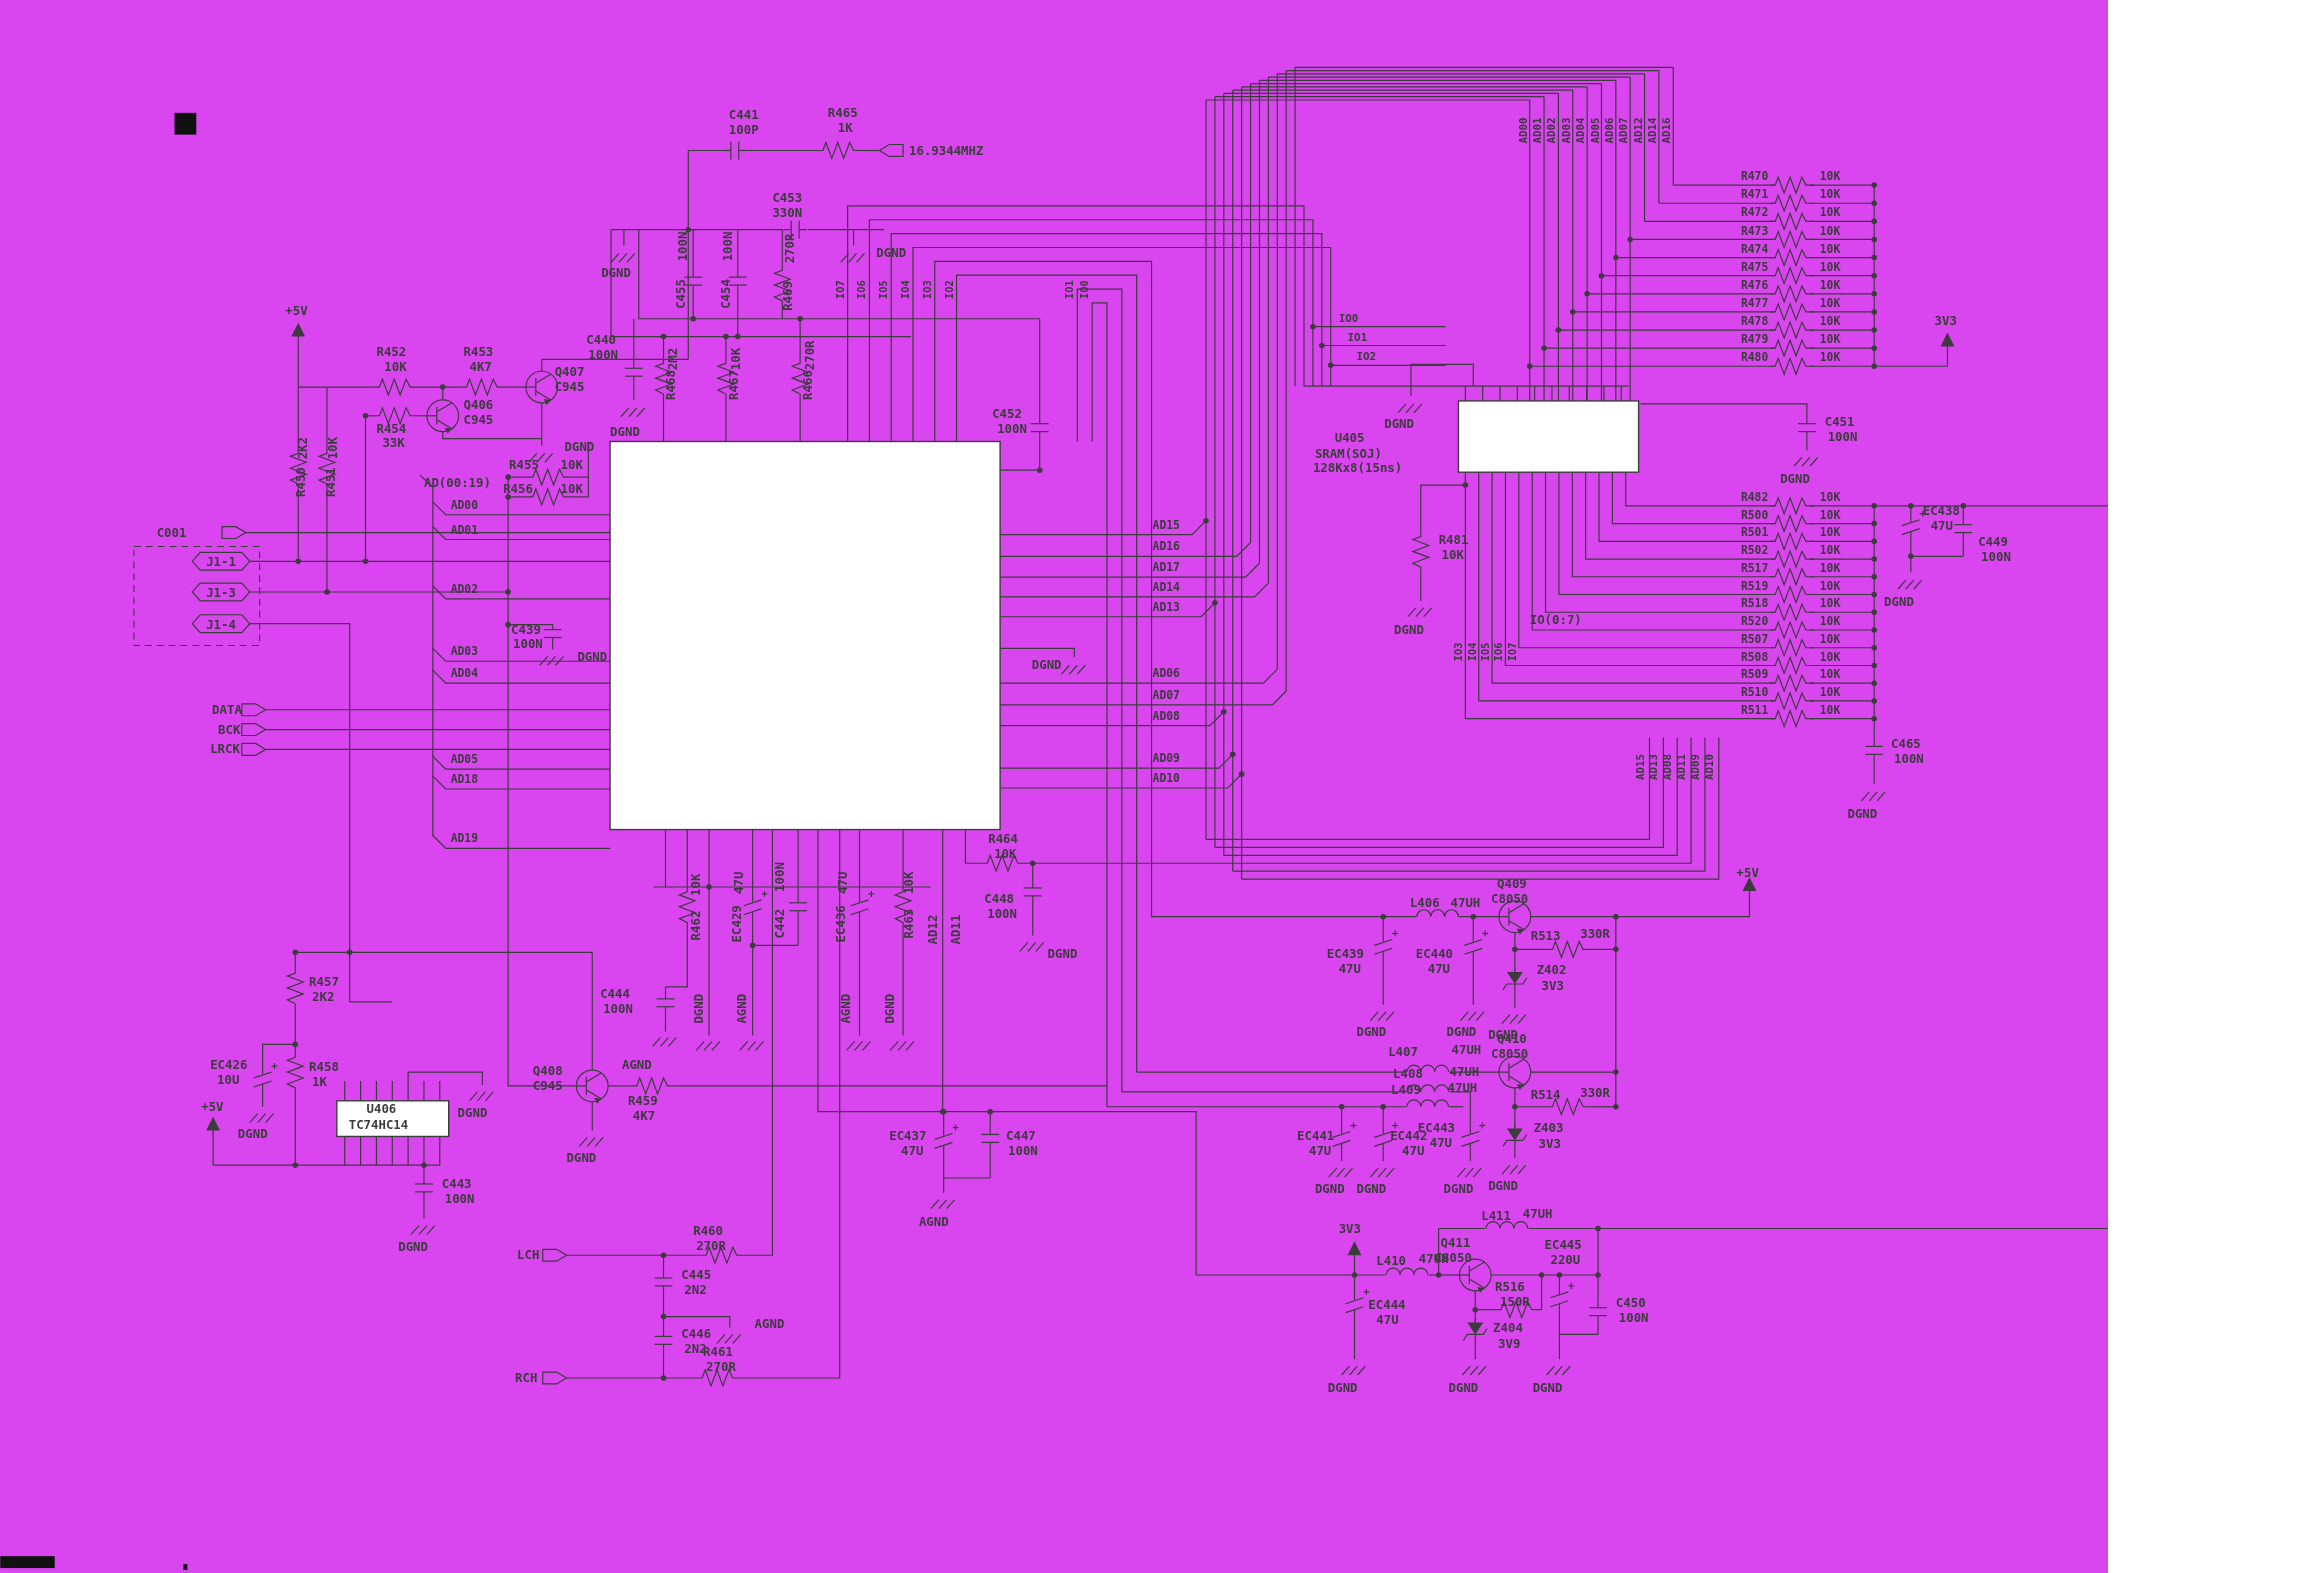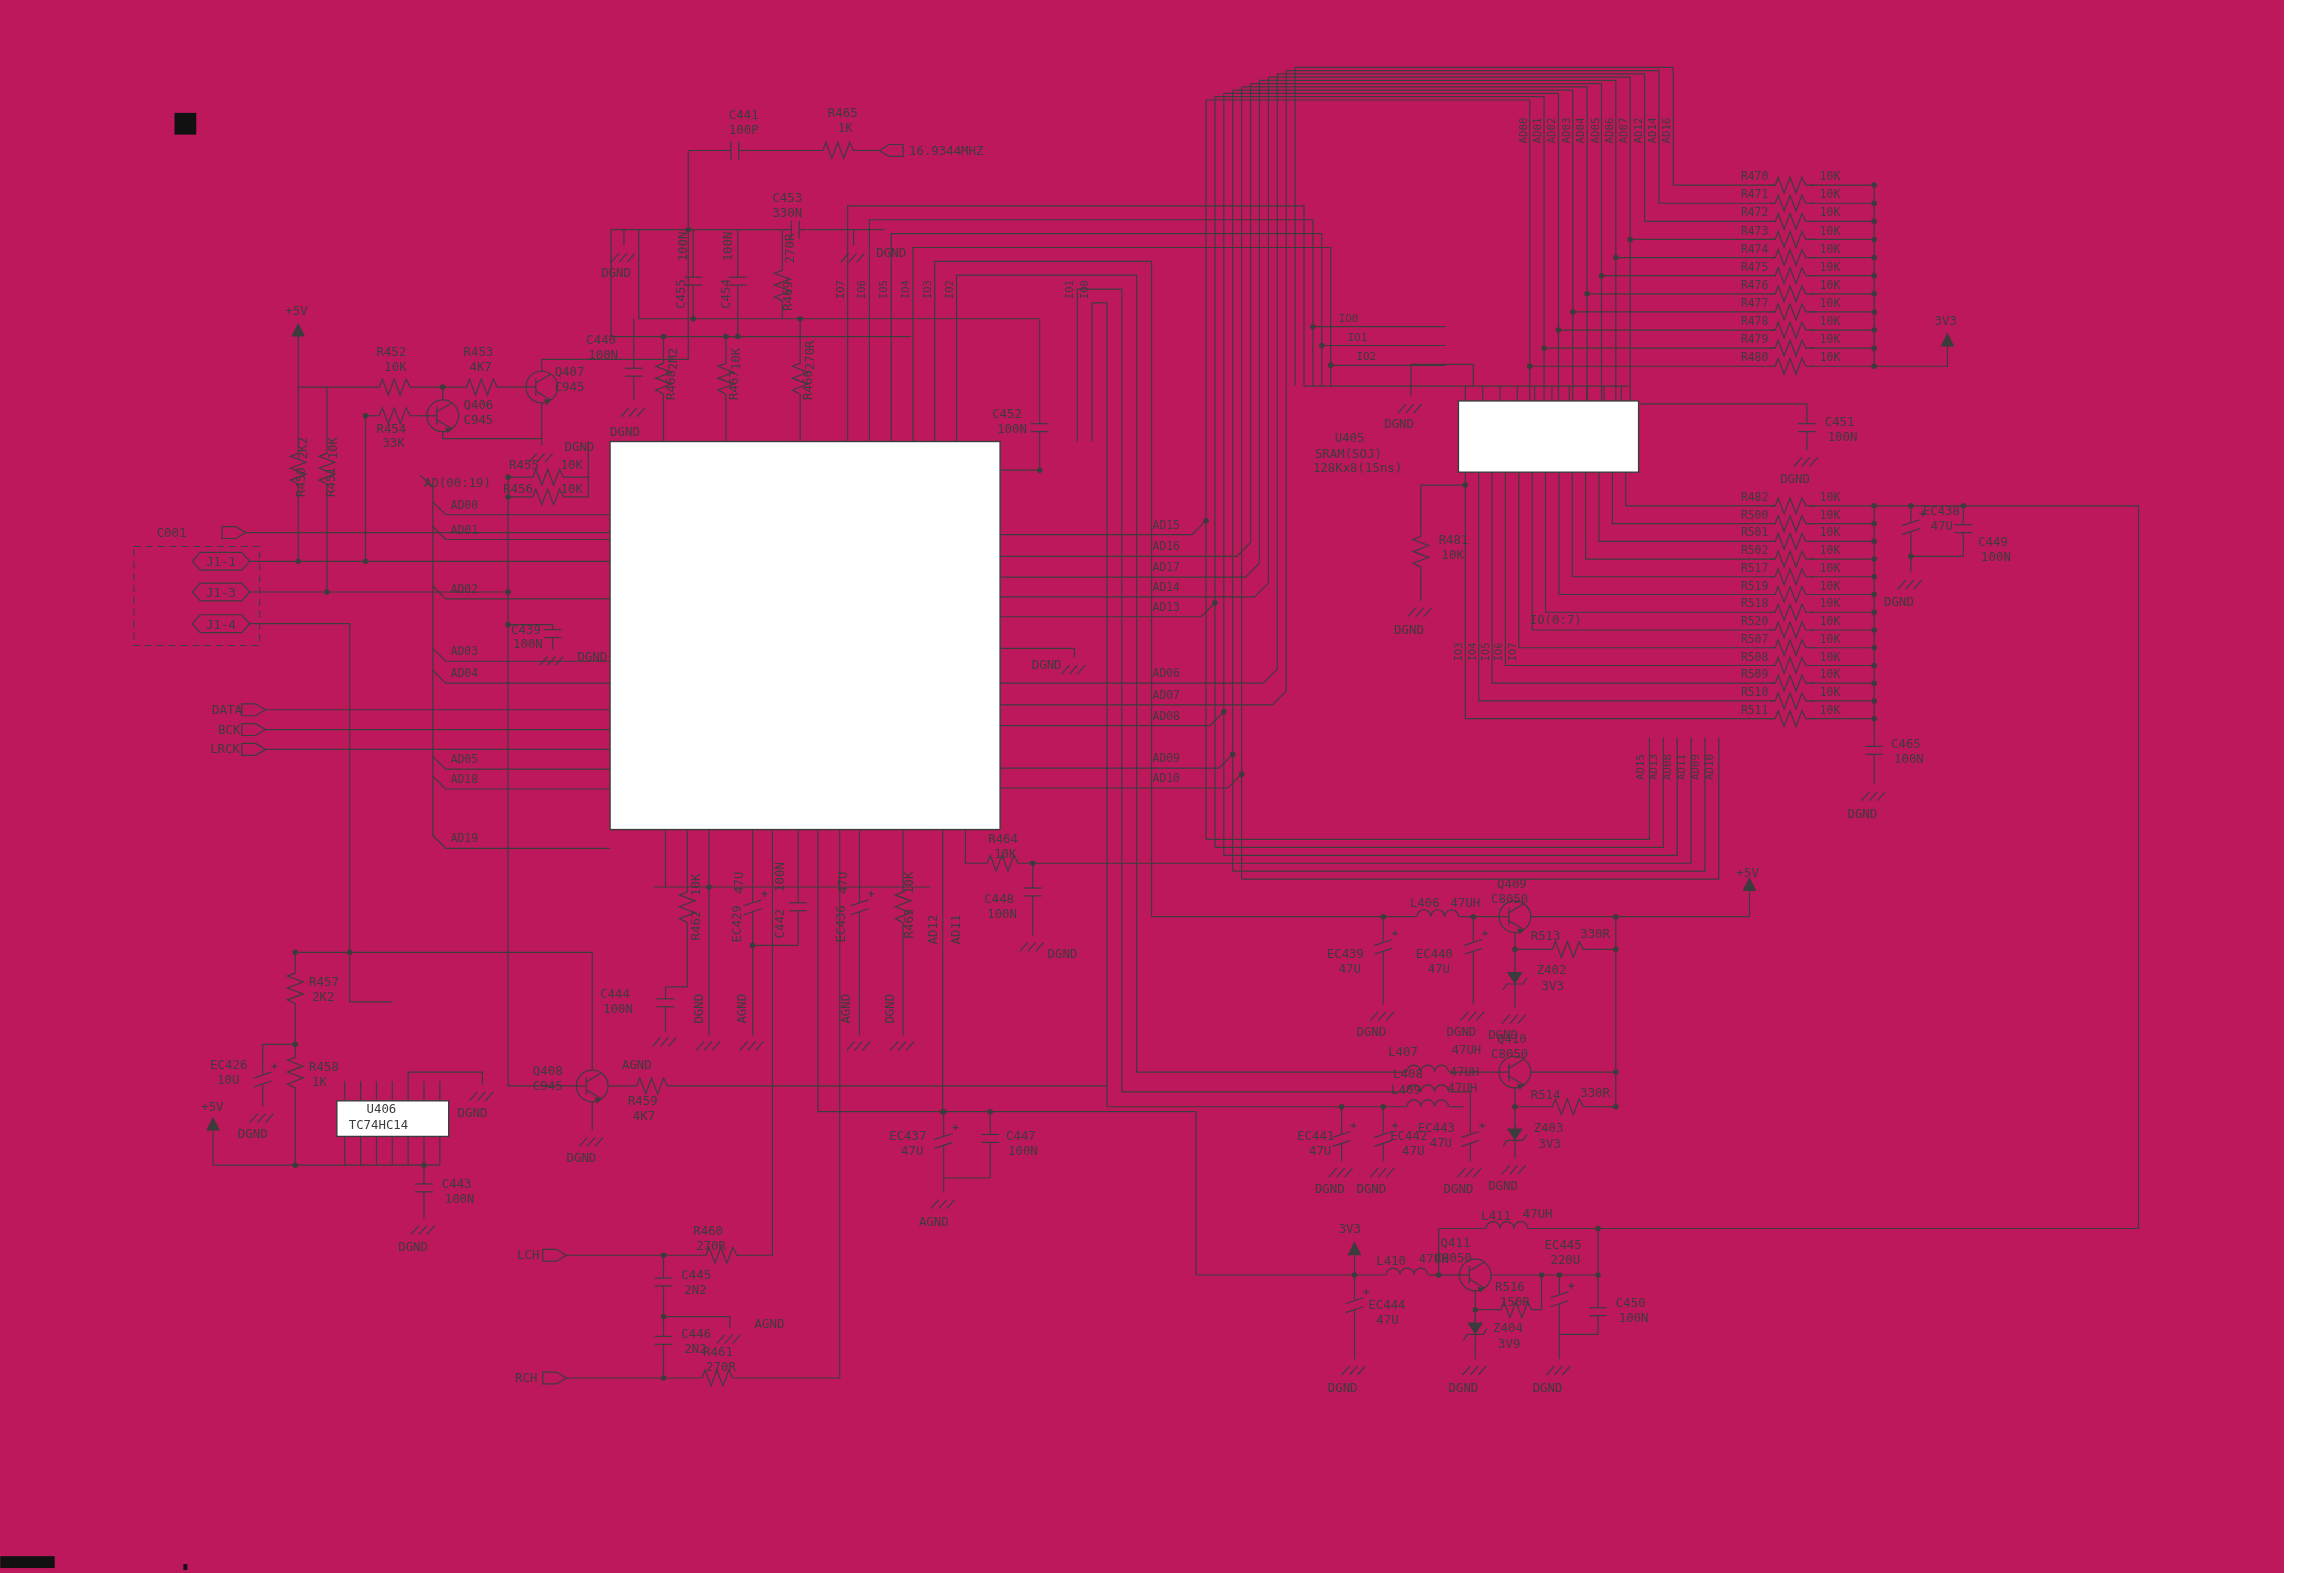--- a/index.html
+++ b/index.html
@@ -1,16 +1,16 @@
 <!DOCTYPE html>
 <html><head>
 <meta charset="utf-8">
 <style>
   html,body{margin:0;padding:0;background:#ffffff;}
-  #wrap{position:relative;width:2284px;height:1573px;background:#be185d;overflow:hidden;}
+  #wrap{position:relative;width:2108px;height:1573px;background:#d946ef;overflow:hidden;font-weight:bold;}
   svg{display:block;}
   text{font-family:"DejaVu Sans Mono","Liberation Mono",monospace;fill:#3c3c3c;}
 </style>
 </head>
 <body>
 
 <div id="wrap">
   <svg id="s" width="2314" height="1573" viewBox="0 0 2337 1589">
       <path d="M695 152L730 152" fill="none" stroke="#3c3c3c" stroke-width="1.2"></path>
       <path d="M754 152L826 152" fill="none" stroke="#3c3c3c" stroke-width="1.2"></path>

